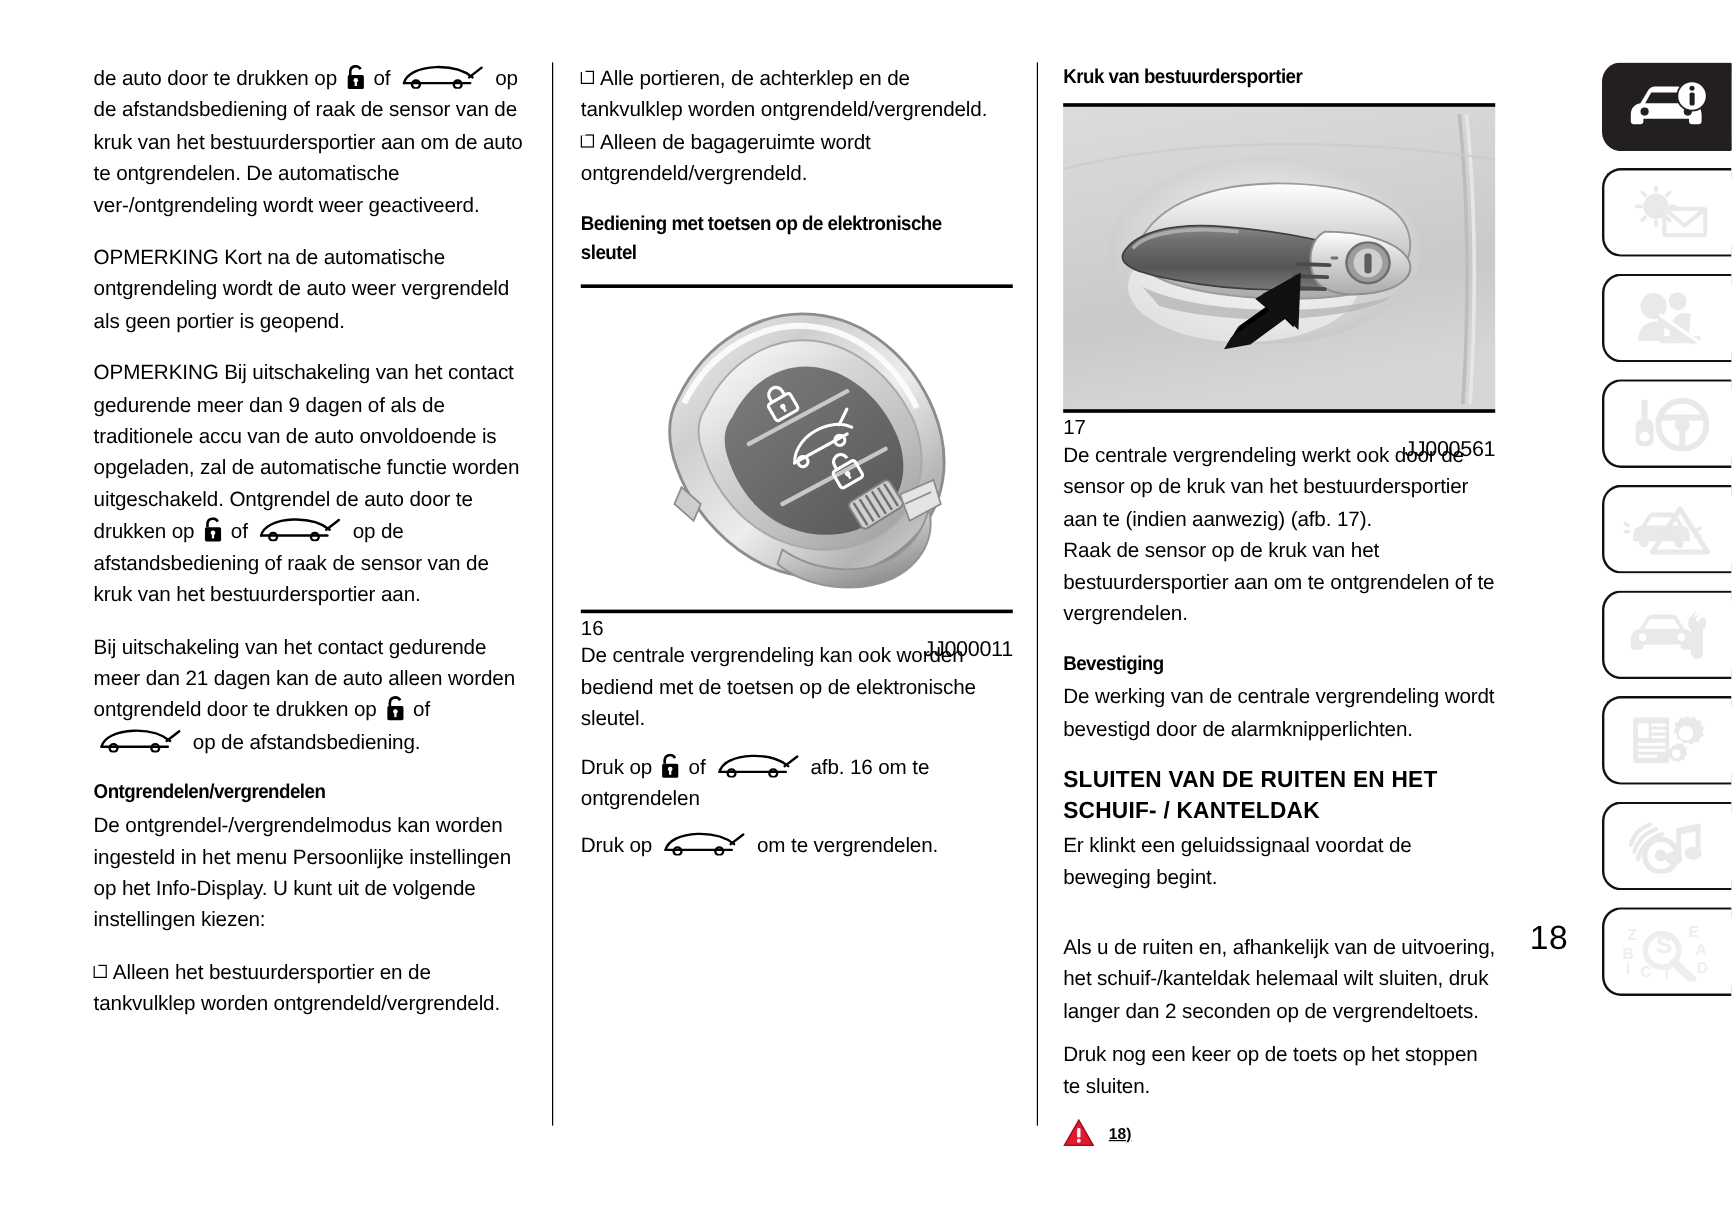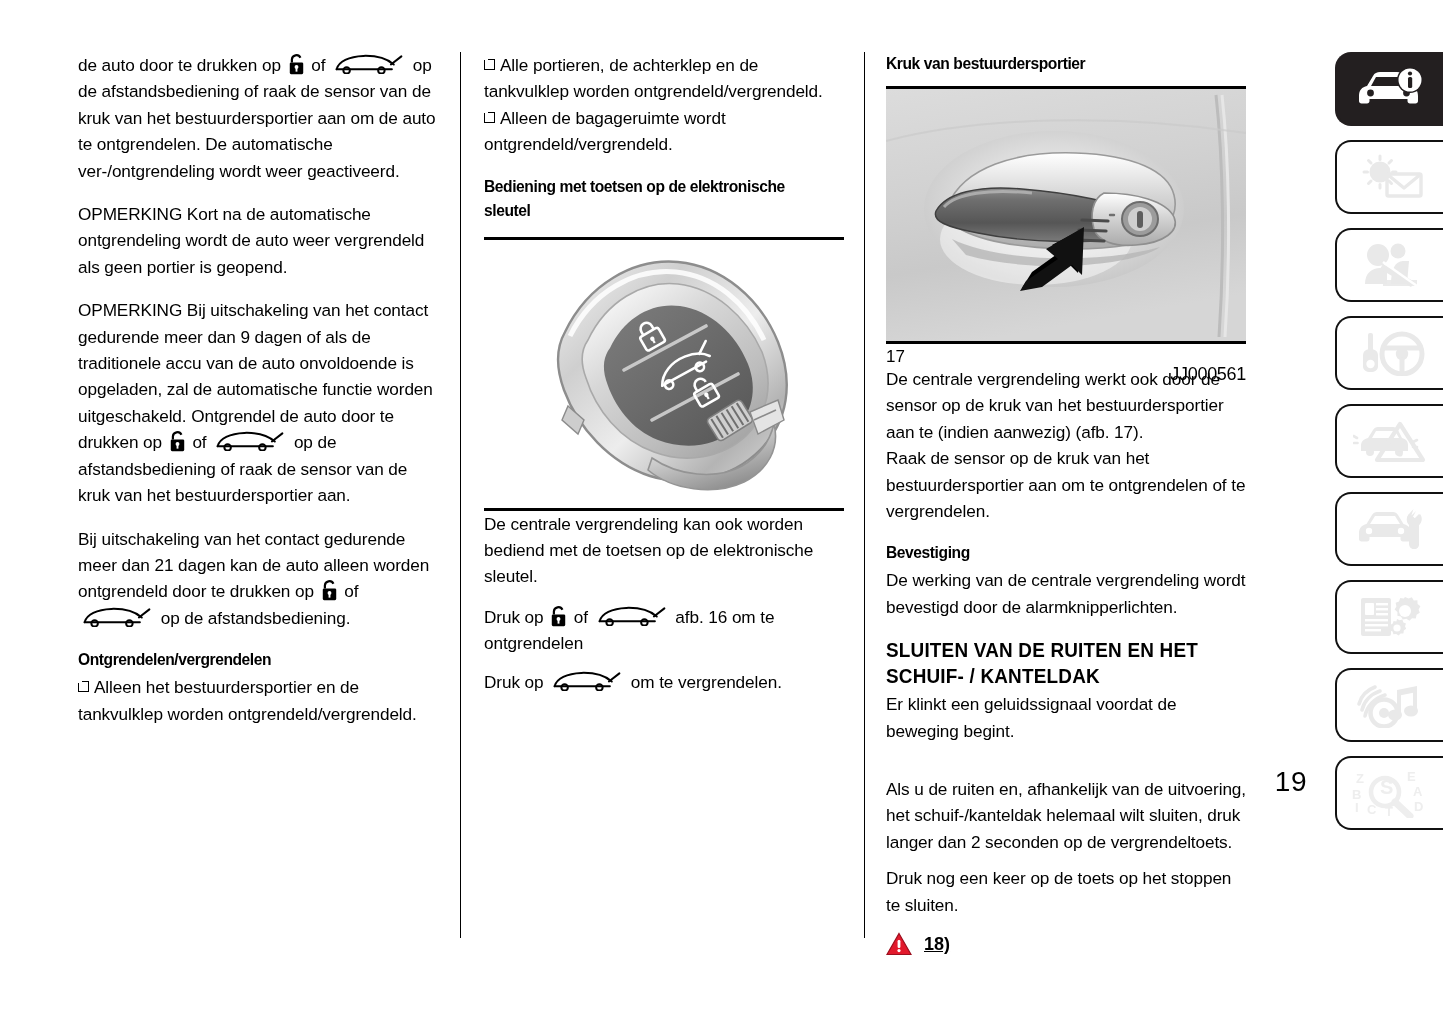--- a/index.html
+++ b/index.html
@@ -88,21 +88,21 @@
   .keyfob-wrap { height: 268px; position: relative; }
   .doorphoto-wrap {
     height: 258px; position: relative; overflow: hidden;
     background: #d8d8d8;
     border-top: 3px solid #000;
     border-bottom: 3px solid #000;
   }
 
   
   .warn-row { display: flex; align-items: center; gap: 12px; margin-top: 14px; }
-  .warn-num { font-size: 18px; font-weight: bold; text-decoration: underline; }
+  .warn-num { font-size: 13px; font-weight: bold; text-decoration: underline; }
 
   
   .tabrail { position: absolute; right: 0px; top: 52px; width: 110px; }
   .tab {
     position: relative;
     width: 108px; height: 74px;
     margin-bottom: 14px;
     border: 2.5px solid #111;
     border-right: none;
     border-radius: 16px 0 0 16px;
@@ -167,20 +167,21 @@
             <g fill="none" stroke="#000" stroke-width="2.1" stroke-linecap="round" stroke-linejoin="round">
               <path d="M3 16 C 5 8, 16 2.5, 31 2 C 44 1.6, 56 5, 63 11"></path>
               <path d="M3 16 L 61 16"></path>
               <circle cx="13.5" cy="17.2" r="3.4"></circle>
               <circle cx="50" cy="17.2" r="3.4"></circle>
               <path d="M60 11 L 71 2.5"></path>
             </g>
           </svg> op de afstandsbediening.</p>
 
       <h3 class="sub">Ontgrendelen/vergrendelen</h3>
+      <p class="body">De ontgrendel-/vergrendelmodus kan worden ingesteld in het menu Persoonlijke instellingen op het Info-Display. U kunt uit de volgende instellingen kiezen:</p>
       <p class="body tight">
         <span class="bullet-sq"></span><span>Alleen het bestuurdersportier en de tankvulklep worden ontgrendeld/vergrendeld.</span>
       </p>
     </div>
 
     <div class="col col-2">
       <p class="body tight" style="margin-bottom:0">
         <span class="bullet-sq"></span><span>Alle portieren, de achterklep en de tankvulklep worden ontgrendeld/vergrendeld.</span>
       </p>
       <p class="body">
@@ -277,20 +278,24 @@
               </g>
 
               <path d="M258 168 L 286 156 L 292 176 L 266 190 Z" fill="#e4e4e4" stroke="#8b8b8b" stroke-width="1.4"></path>
               <path d="M262 176 L 284 166" stroke="#8b8b8b" stroke-width="1.6"></path>
 
               <path d="M76 162 L 92 176 L 86 190 L 70 176 Z" fill="#cdcdcd" stroke="#8b8b8b" stroke-width="1.4"></path>
             </g>
           </svg>
         </div>
         <div class="fig-rule"></div>
+        <div class="fig-caption">
+          <span class="fig-num">16</span>
+          <span class="fig-code">JJ000011</span>
+        </div>
       </div>
 
       <p class="body" style="margin-bottom:14px;">De centrale vergrendeling kan ook worden bediend met de toetsen op de elektronische sleutel.</p>
       <p class="body" id="c2i1" style="margin-bottom:12px;">Druk op <svg class="ic ic-lock" viewBox="0 0 20 25">
             <path d="M4.5 10 V 6.6 a 5.4 5.4 0 0 1 10.2 -2.2" fill="none" stroke="#000" stroke-width="2.6"></path>
             <rect x="2" y="10" width="16" height="14" rx="1.6" fill="#000"></rect>
             <circle cx="10" cy="15.4" r="2.3" fill="#fff"></circle>
             <rect x="8.9" y="16" width="2.2" height="5" fill="#fff"></rect>
           </svg> of <svg class="ic ic-car" viewBox="0 0 74 21">
             <g fill="none" stroke="#000" stroke-width="2.1" stroke-linecap="round" stroke-linejoin="round">
@@ -579,14 +584,14 @@
           <text x="32" y="26" font-size="20">S</text>
         </g>
         <g fill="none" stroke="#eeeeee" stroke-width="4.6">
           <circle cx="37" cy="24" r="14"></circle>
           <path d="M47 34 L 62 48" stroke-width="7" stroke-linecap="round"></path>
         </g>
       </svg>
     </div>
   </div>
 
-  <div class="pagenum">19</div>
+  <div class="pagenum">18</div>
 </div>
 
 </body></html>

